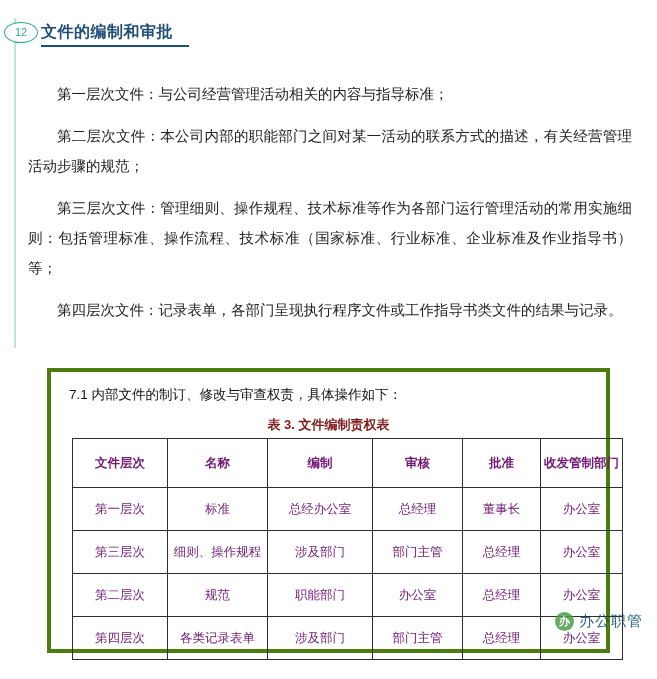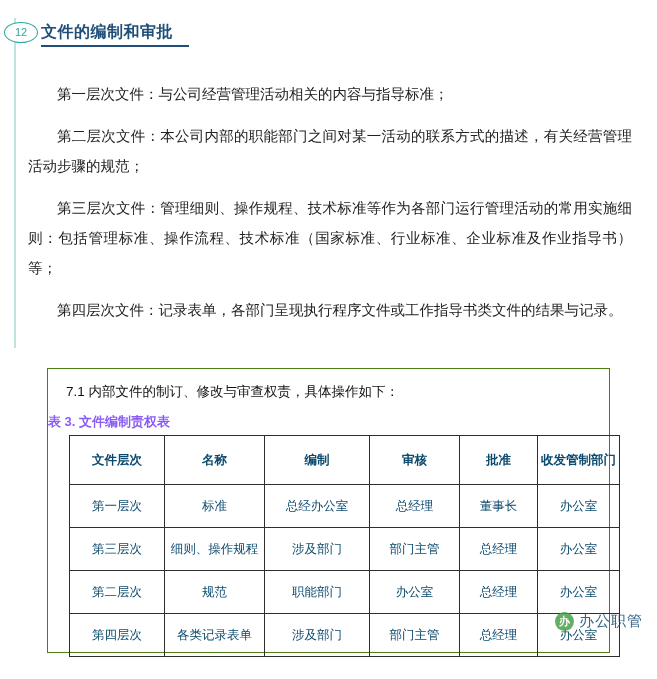--- a/index.html
+++ b/index.html
@@ -76,55 +76,56 @@
     text-indent: 2em;
   }
 
   
   .figure-box {
     position: absolute;
     left: 47px;
     top: 368px;
     width: 563px;
     height: 285px;
-    border: 1px solid #4d7c0f;
+    border: 4px solid #4d7c0f;
     background: #ffffff;
     box-sizing: border-box;
   }
   .figure-caption-line {
     position: absolute;
     left: 18px;
     top: 14px;
     font-size: 13.5px;
     color: #111111;
   }
   .table-title {
     position: absolute;
     top: 44px;
     left: 0;
     width: 100%;
+    text-align: center;
     font-size: 13px;
     font-weight: bold;
-    color: #8b5cf6;
+    color: #7f1d1d;
   }
 
   table.respo {
     position: absolute;
     left: 21px;
     top: 66px;
     width: 520px;
     border-collapse: collapse;
     table-layout: fixed;
   }
   table.respo th,
   table.respo td {
     border: 1px solid #2e2e2e;
     text-align: center;
     font-size: 12.5px;
-    color: #0c4a6e;
+    color: #701a75;
     padding: 0 2px;
     height: 42px;
     vertical-align: middle;
     line-height: 17px;
   }
   table.respo th {
     font-weight: bold;
     height: 48px;
   }
   table.respo col.c0 { width: 95px; }

